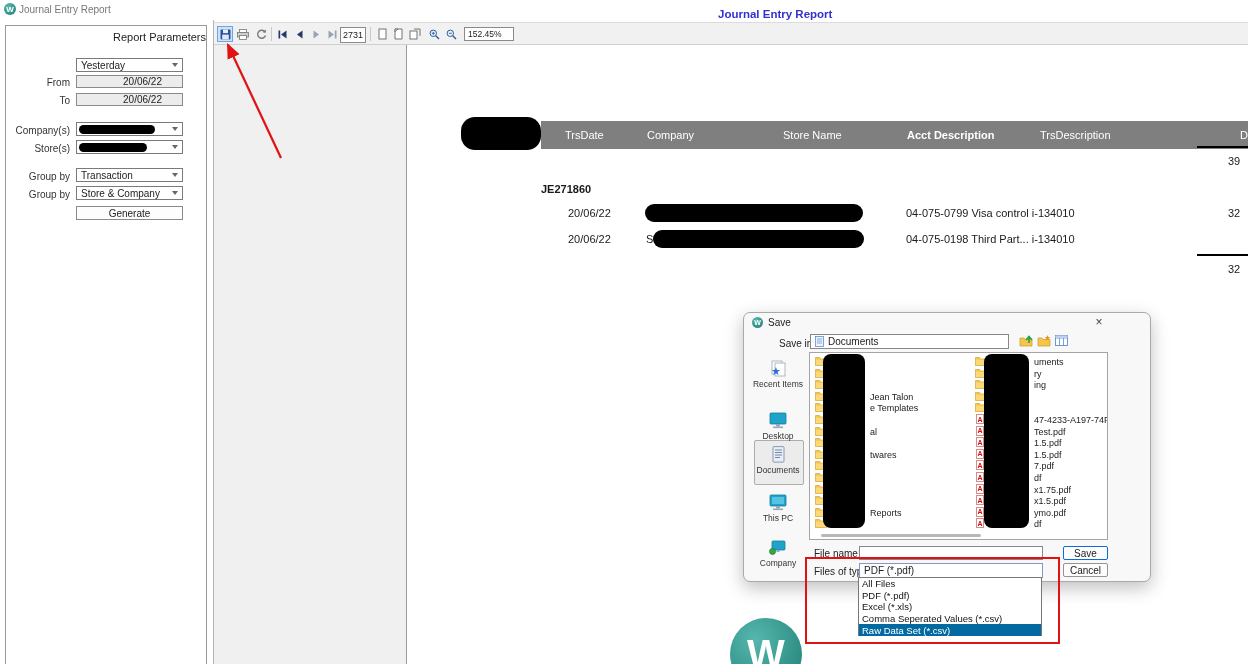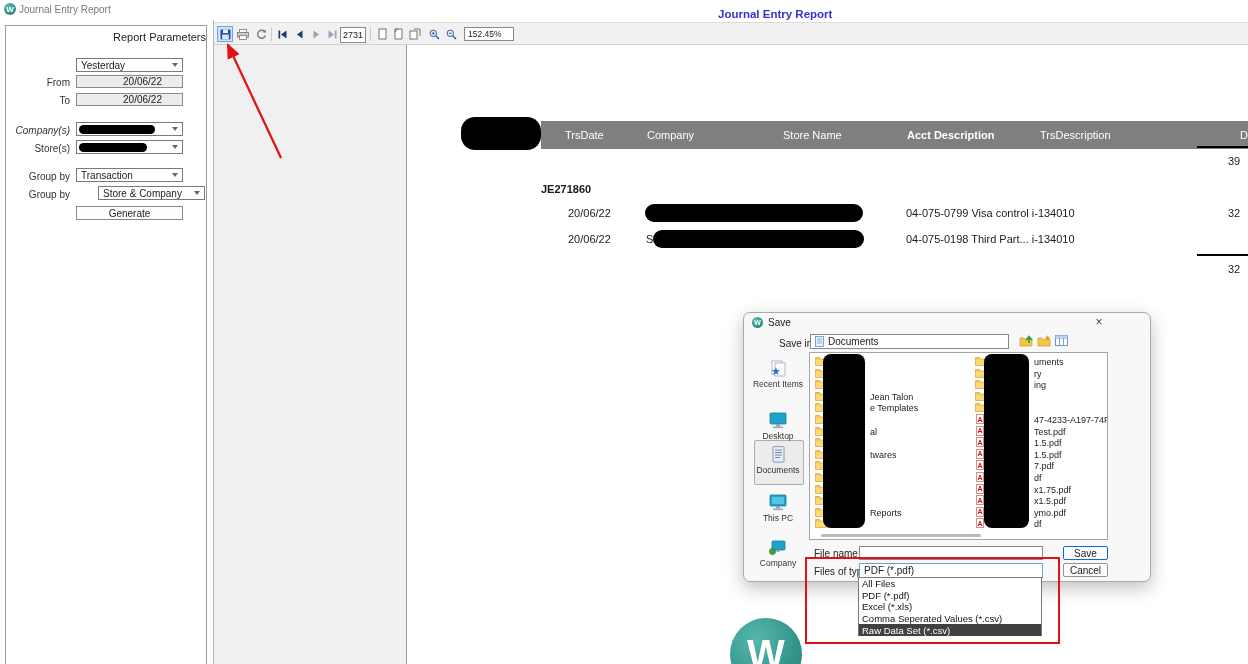--- a/index.html
+++ b/index.html
@@ -63,21 +63,21 @@
   #fl-scroll{position:absolute;left:11px;top:181px;width:160px;height:3px;background:#b9b9b9;border-radius:2px;}
   .dinput{position:absolute;background:#fff;border:1px solid #888;box-sizing:border-box;font-size:10px;
     display:flex;align-items:center;padding:0 4px;color:#222;}
   .dbtn{position:absolute;background:#fdfdfd;border:1px solid #949494;border-radius:2px;font-size:10px;
     color:#222;display:flex;align-items:center;justify-content:center;box-sizing:border-box;}
   .dbtn.default{border:1px solid #0a6cd6;}
   #type-list{left:858px;top:577px;width:184px;height:59px;background:#fff;border:1px solid #777;
     box-sizing:border-box;z-index:45;}
   .topt{position:absolute;left:0;width:182px;height:11.6px;font-size:9.5px;color:#111;
     display:flex;align-items:center;padding-left:3px;box-sizing:border-box;white-space:nowrap;}
-  .topt.hl{background:#404040;color:#fff;}
+  .topt.hl{background:#0369a1;color:#fff;}
   
   #ann-rect{left:805px;top:557px;width:251px;height:83px;border:2px solid #e01212;z-index:46;}
   #ann-arrow{left:0;top:0;width:1248px;height:664px;z-index:50;pointer-events:none;}
   svg{display:block;}
 </style>
 </head>
 <body>
 
 <div id="screen">
 
@@ -97,40 +97,40 @@
     <div class="plabel" style="left:0;top:51px;">From</div>
     <div class="ginput" style="left:70px;top:49px;width:107px;height:13px;">
       <span>20/06/22</span>
     </div>
 
     <div class="plabel" style="left:0;top:69px;">To</div>
     <div class="ginput" style="left:70px;top:67px;width:107px;height:13px;">
       <span>20/06/22</span>
     </div>
 
-    <div class="plabel" style="left:0;top:99px;font-style:italic;">Company(s)</div>
+    <div class="plabel" style="left:0;top:99px;">Company(s)</div>
     <div class="combo" style="left:70px;top:96px;width:107px;height:14px;">
       <span class="chev"></span>
     </div>
     <div class="redact" style="left:73px;top:99px;width:76px;height:9px;border-radius:5px;"></div>
 
     <div class="plabel" style="left:0;top:117px;">Store(s)</div>
     <div class="combo" style="left:70px;top:114px;width:107px;height:14px;">
       <span class="chev"></span>
     </div>
     <div class="redact" style="left:73px;top:117px;width:68px;height:9px;border-radius:5px;"></div>
 
     <div class="plabel" style="left:0;top:145px;">Group by</div>
     <div class="combo" style="left:70px;top:142px;width:107px;height:14px;">
       <span>Transaction</span>
       <span class="chev"></span>
     </div>
 
     <div class="plabel" style="left:0;top:163px;">Group by</div>
-    <div class="combo" style="left:70px;top:160px;width:107px;height:14px;margin-left:22px;">
+    <div class="combo" style="left:70px;top:160px;width:107px;height:14px;">
       <span>Store &amp; Company</span>
       <span class="chev"></span>
     </div>
 
     <div class="btn" style="left:70px;top:180px;width:107px;height:14px;">Generate</div>
   </div>
 
   <div id="viewer-border" class="abs"></div>
   <div id="report-title" class="abs">Journal Entry Report</div>
 

